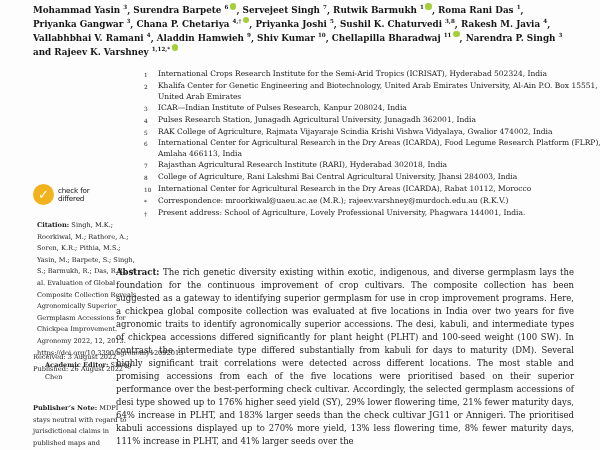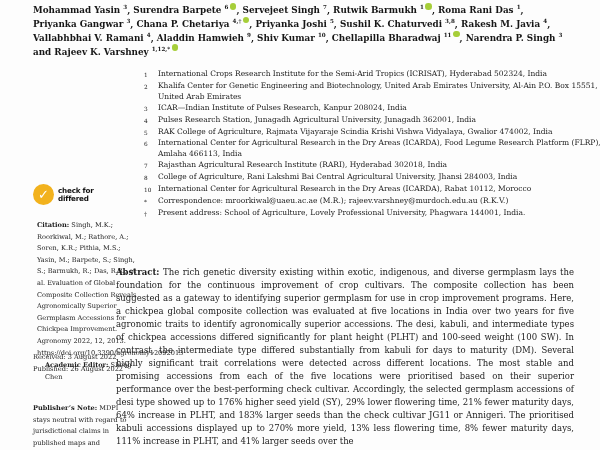--- a/index.html
+++ b/index.html
@@ -22,21 +22,21 @@
   .aff-row{display:flex;}
   .aff-num{flex:none;width:14px;font-size:5.8px;padding-top:1px;}
   .aff-text{flex:1;}
   
   .side{position:absolute;left:33px;width:100px;font-size:6.6px;
     line-height:11.6px;color:#222;}
   .badge{top:184px;display:flex;align-items:center;gap:4px;cursor:pointer;}
   .badge-circle{flex:none;width:21px;height:21px;border-radius:50%;
     background:#f2b21d;color:#fff;font-weight:700;text-align:center;
     line-height:21px;font-size:13px;font-family:"DejaVu Sans",sans-serif;}
-  .badge-text{font-family:"DejaVu Sans",sans-serif;font-weight:700;
+  .badge-text{font-family:"DejaVu Sans",sans-serif;font-weight:400;
     font-size:7.2px;line-height:7.6px;color:#111;letter-spacing:-0.2px;}
   .citation{top:216px;}
   .editor{top:348px;}
   .dates{top:352px;}
   .pubnote{top:403px;}
   .side b{font-weight:700;}
   
   .abstract{position:absolute;left:116px;top:266px;width:458px;
     font-size:8.5px;line-height:13px;text-align:justify;color:#1c1c1c;}
   .abstract b{font-weight:700;}

